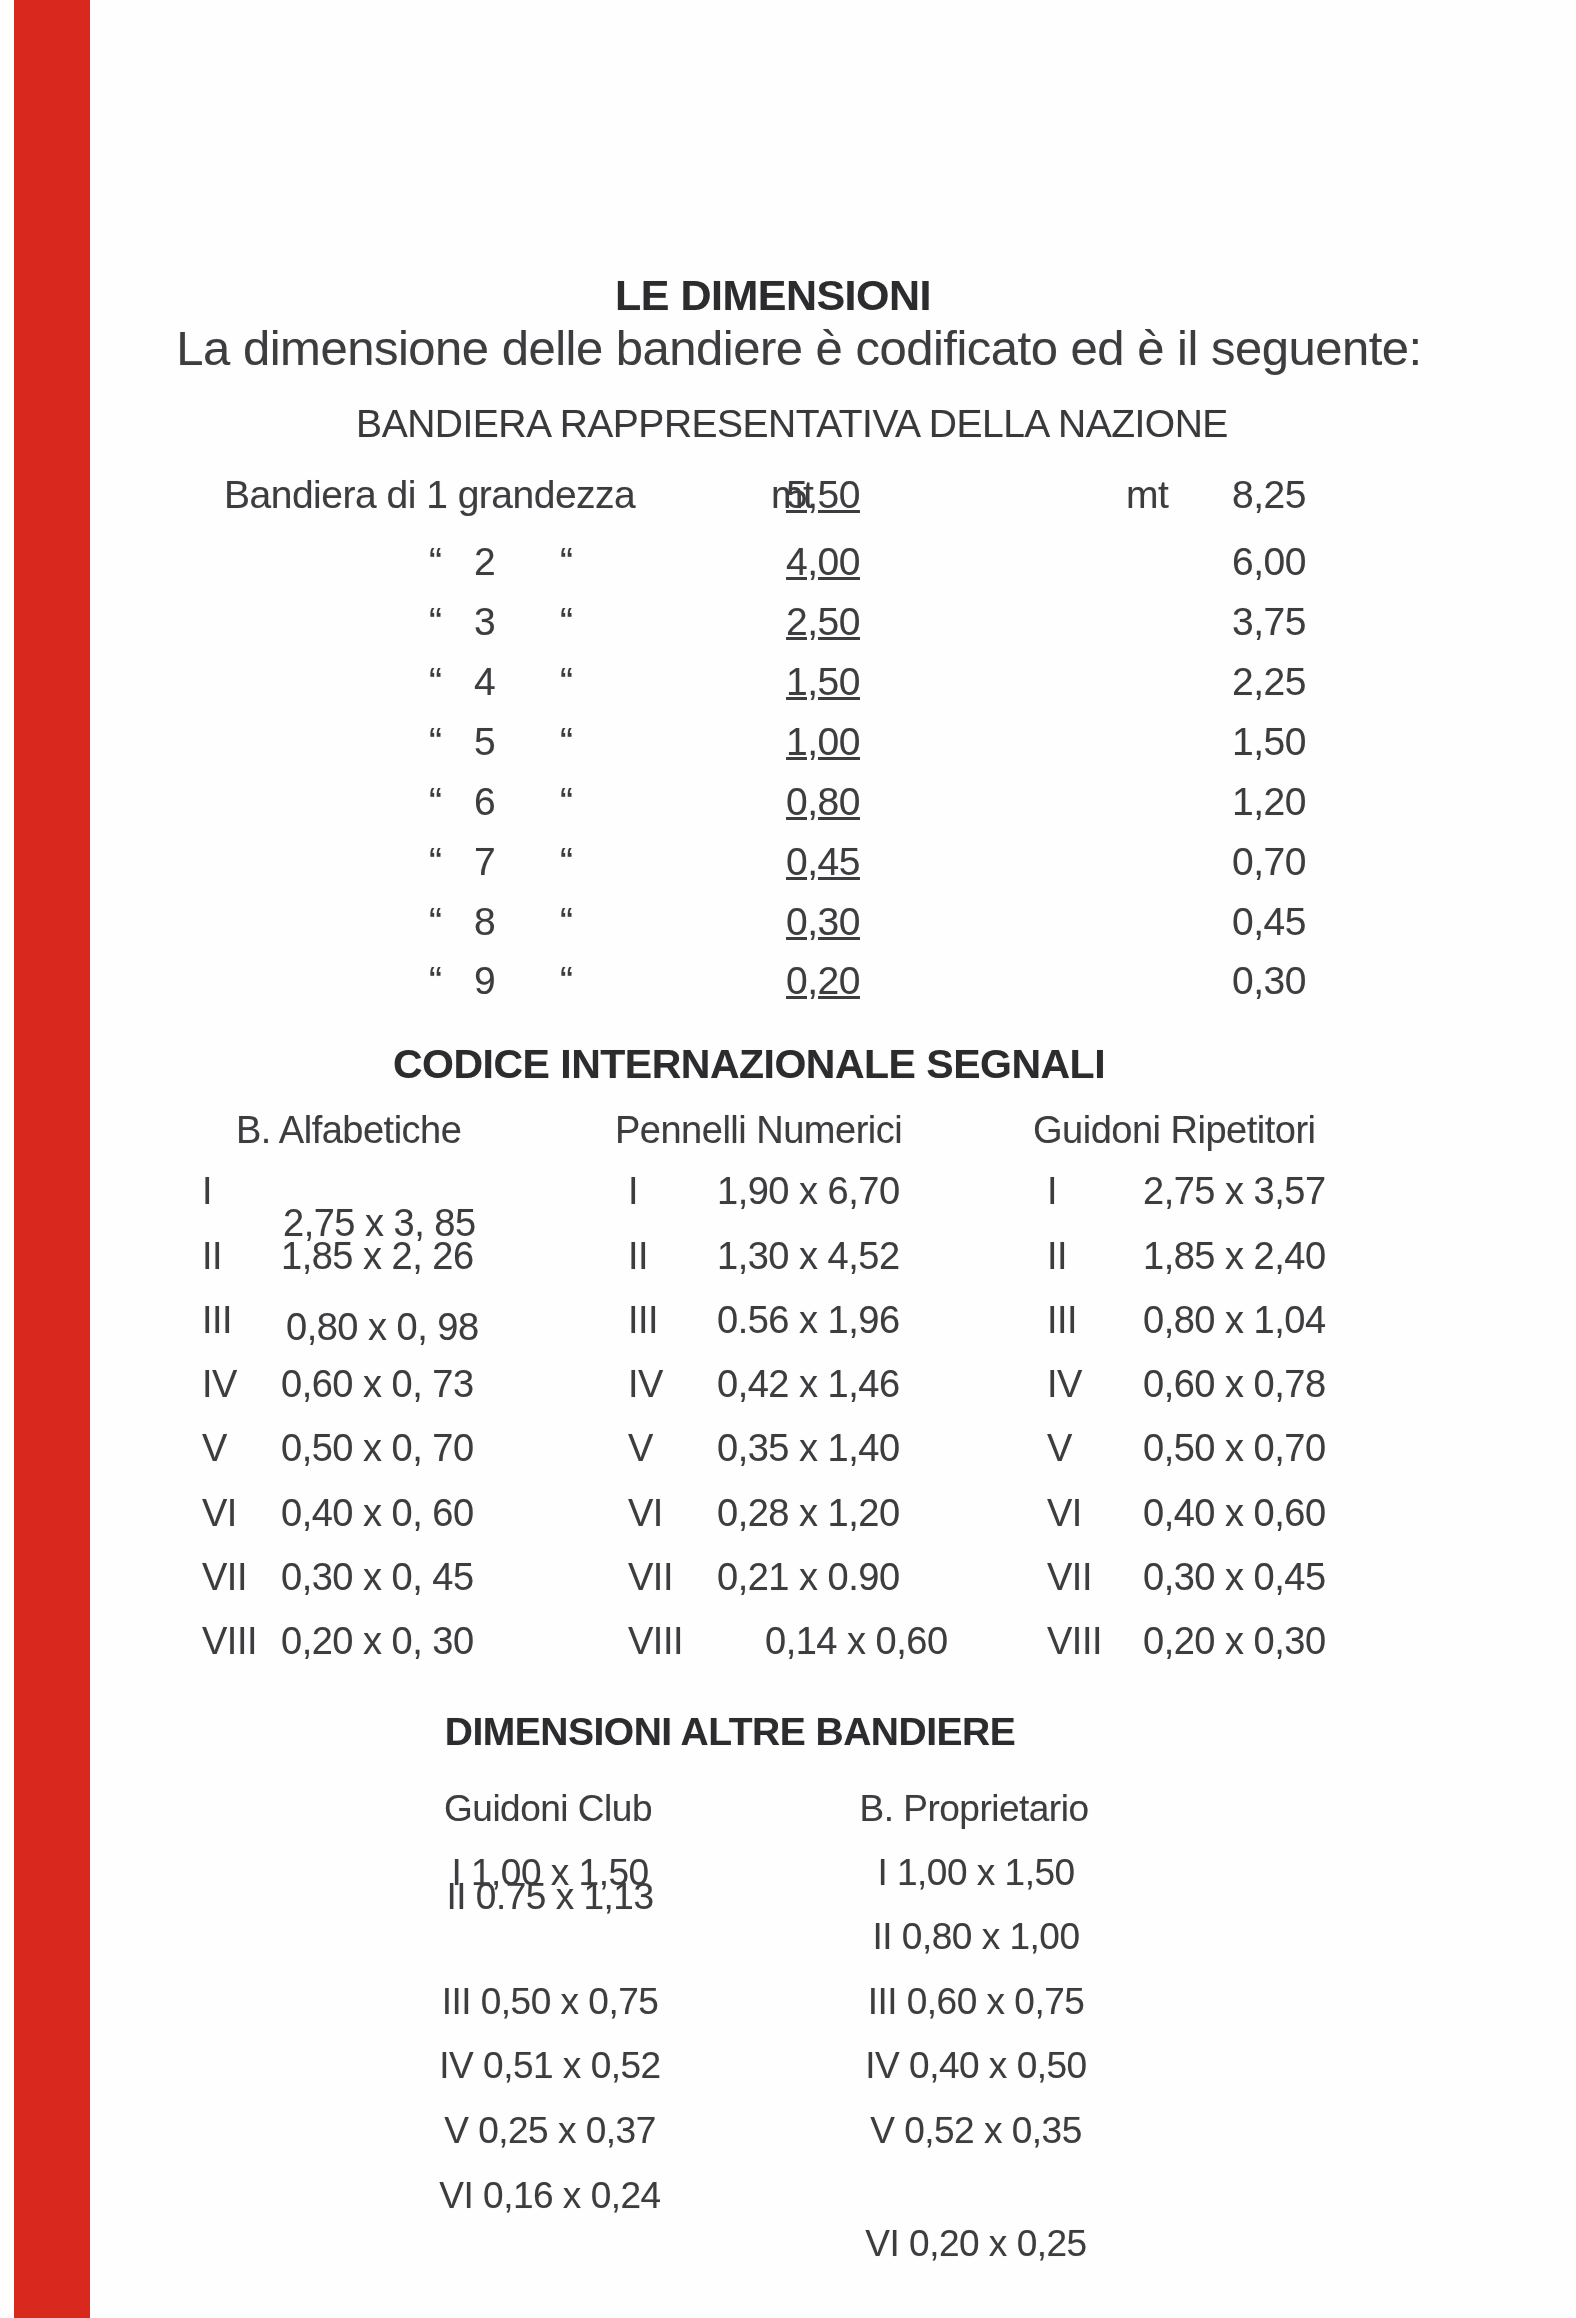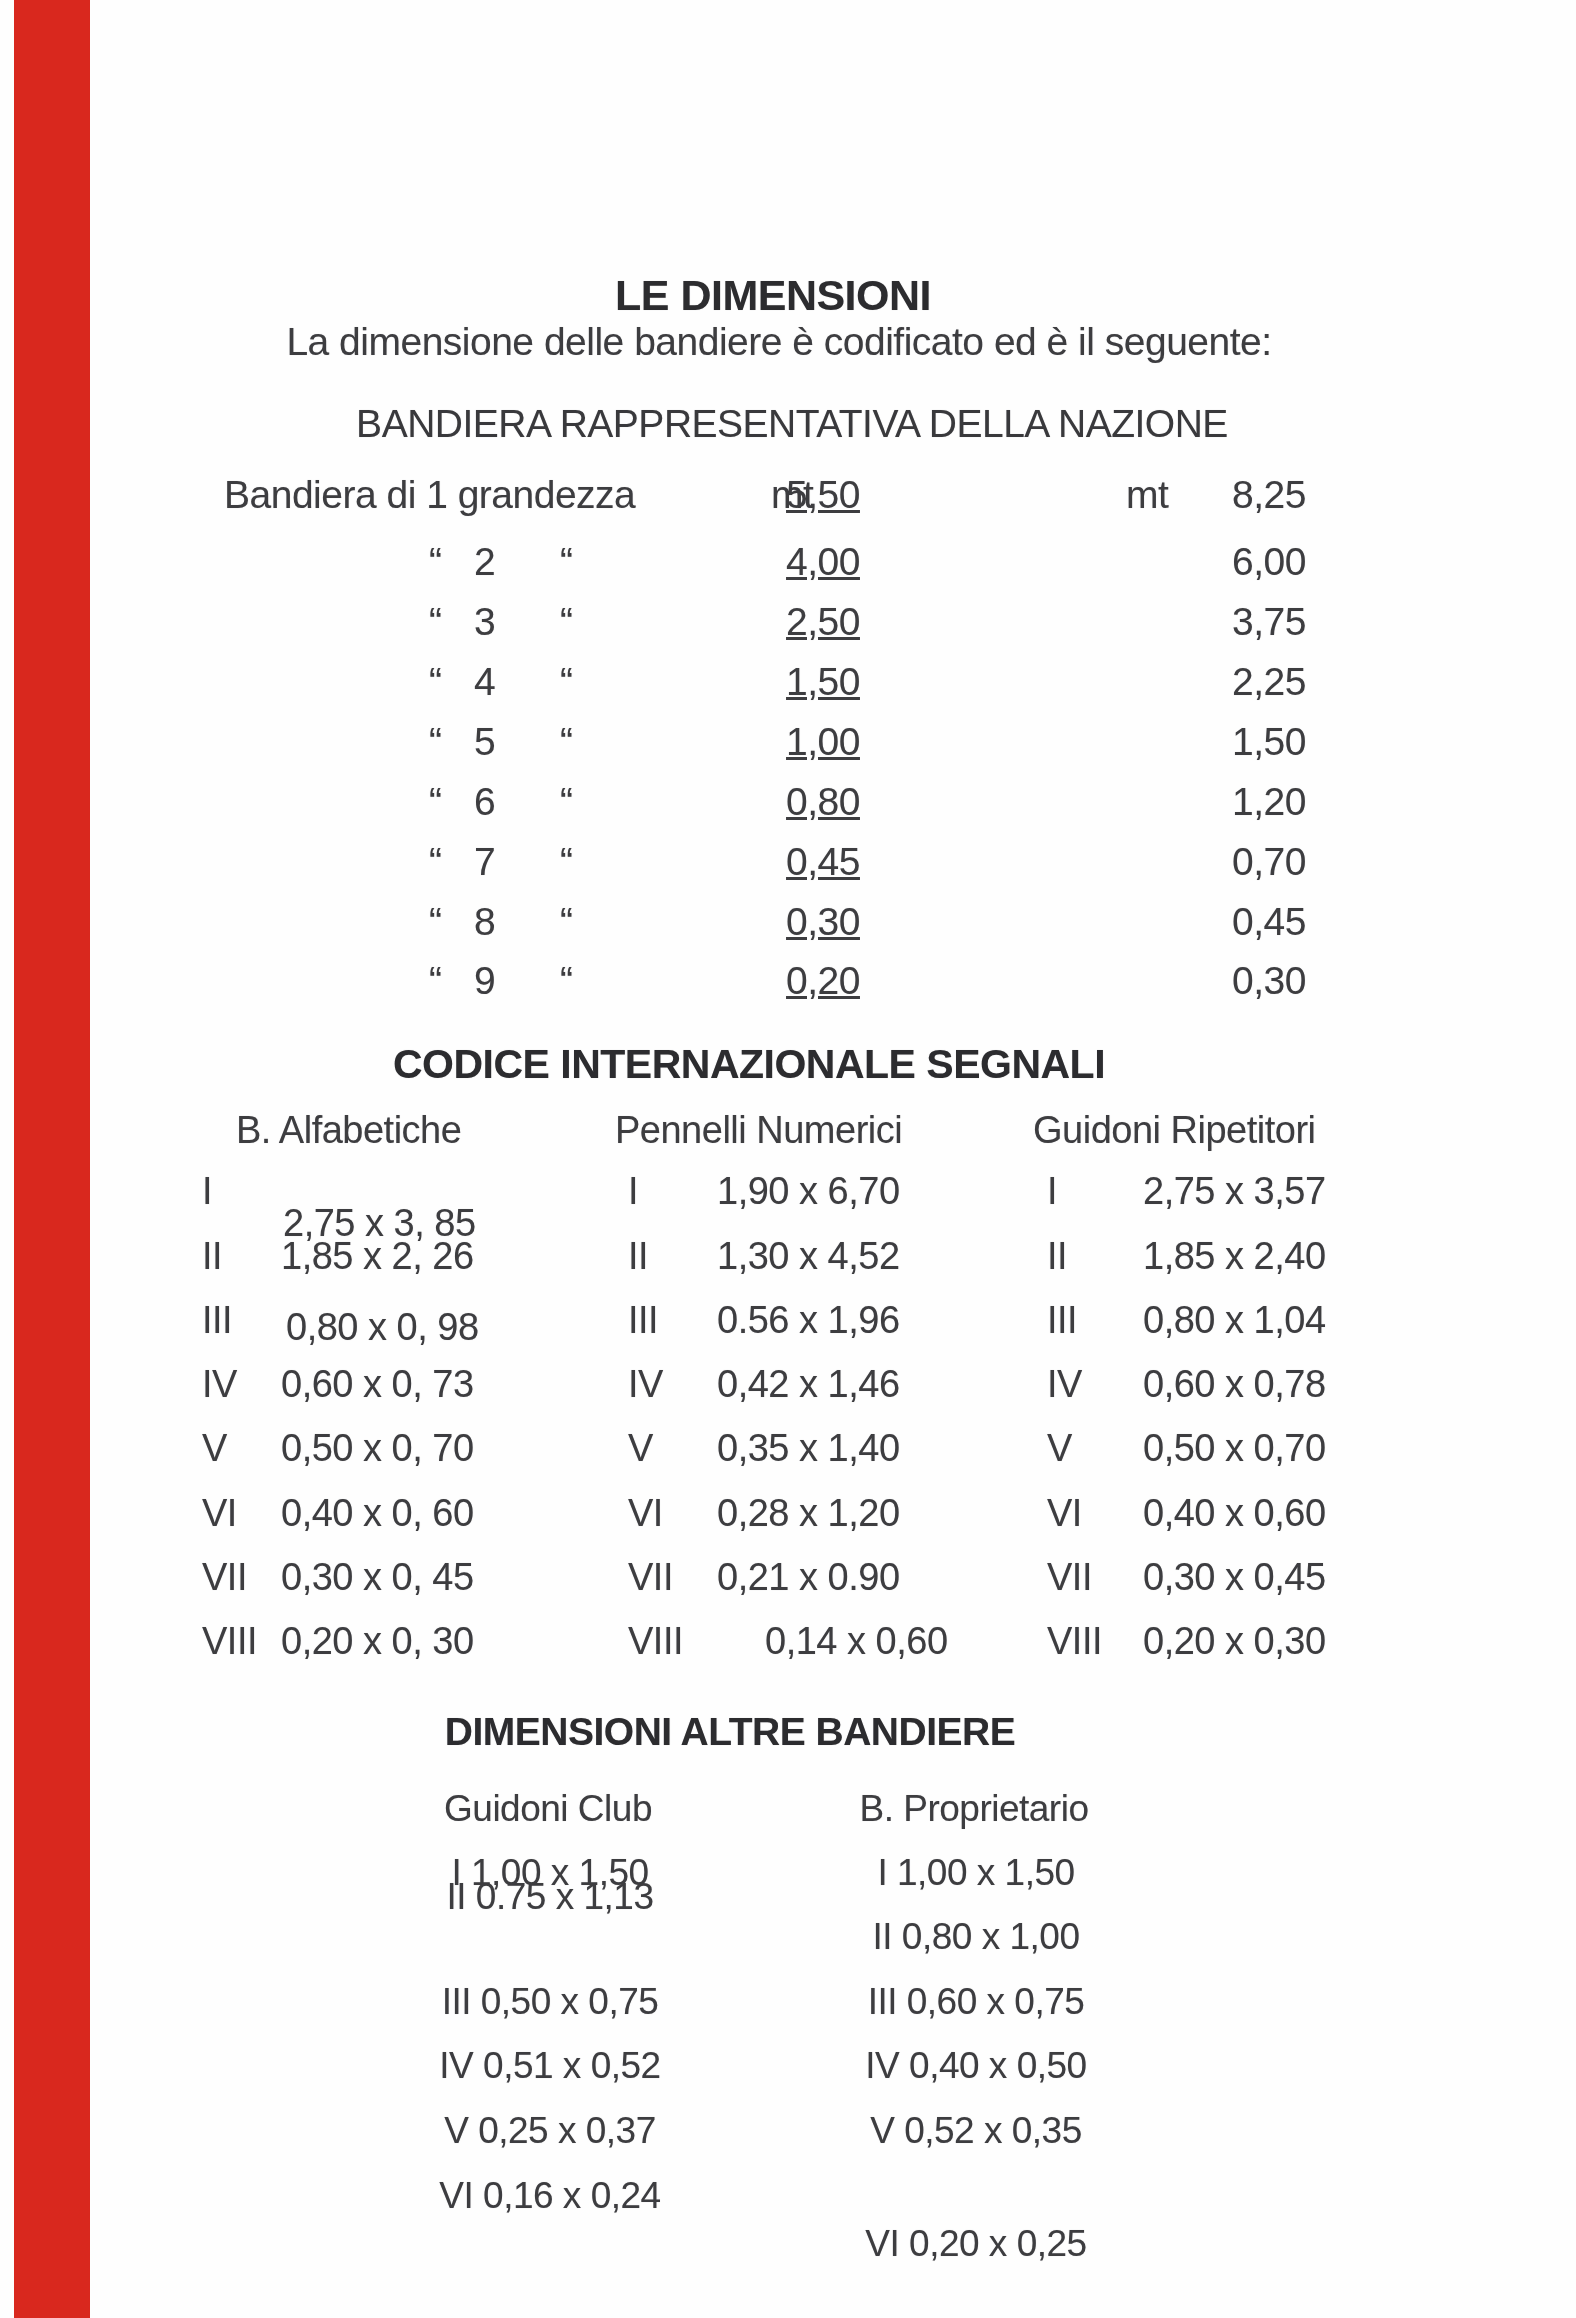--- a/index.html
+++ b/index.html
@@ -10,21 +10,21 @@
   }
   .txt{position:absolute;white-space:nowrap;letter-spacing:-0.5px;
        text-shadow:0 0 0.9px rgba(70,70,75,.28);}
   .ctr{transform:translateX(-50%);}
   .bold{font-weight:700;color:#2c2c2f;}
 
   .red-strip{position:absolute;left:14px;top:0;width:76px;height:2401px;}
 
   
   .title      {top:271px; left:773px;font-size:43px;}
-  .subtitle   {top:320px; left:779px;font-size:39px;}
+  .subtitle   {top:320px; left:799px;font-size:49px;}
   .sec-naz    {top:402px; left:792px;font-size:39px;color:#39393c;}
   .sec-cod    {top:1041px;left:749px;font-size:41px;}
   .sec-altre  {top:1710px;left:730px;font-size:39px;}
 
   
   .t1row{position:absolute;left:0;width:100%;height:51px;font-size:39px;}
   .t1row span{position:absolute;white-space:nowrap;letter-spacing:-0.5px;
               text-shadow:0 0 0.9px rgba(70,70,75,.28);}
   .t1row .lab {left:224px;}
   .t1row .d1  {left:429px;}

